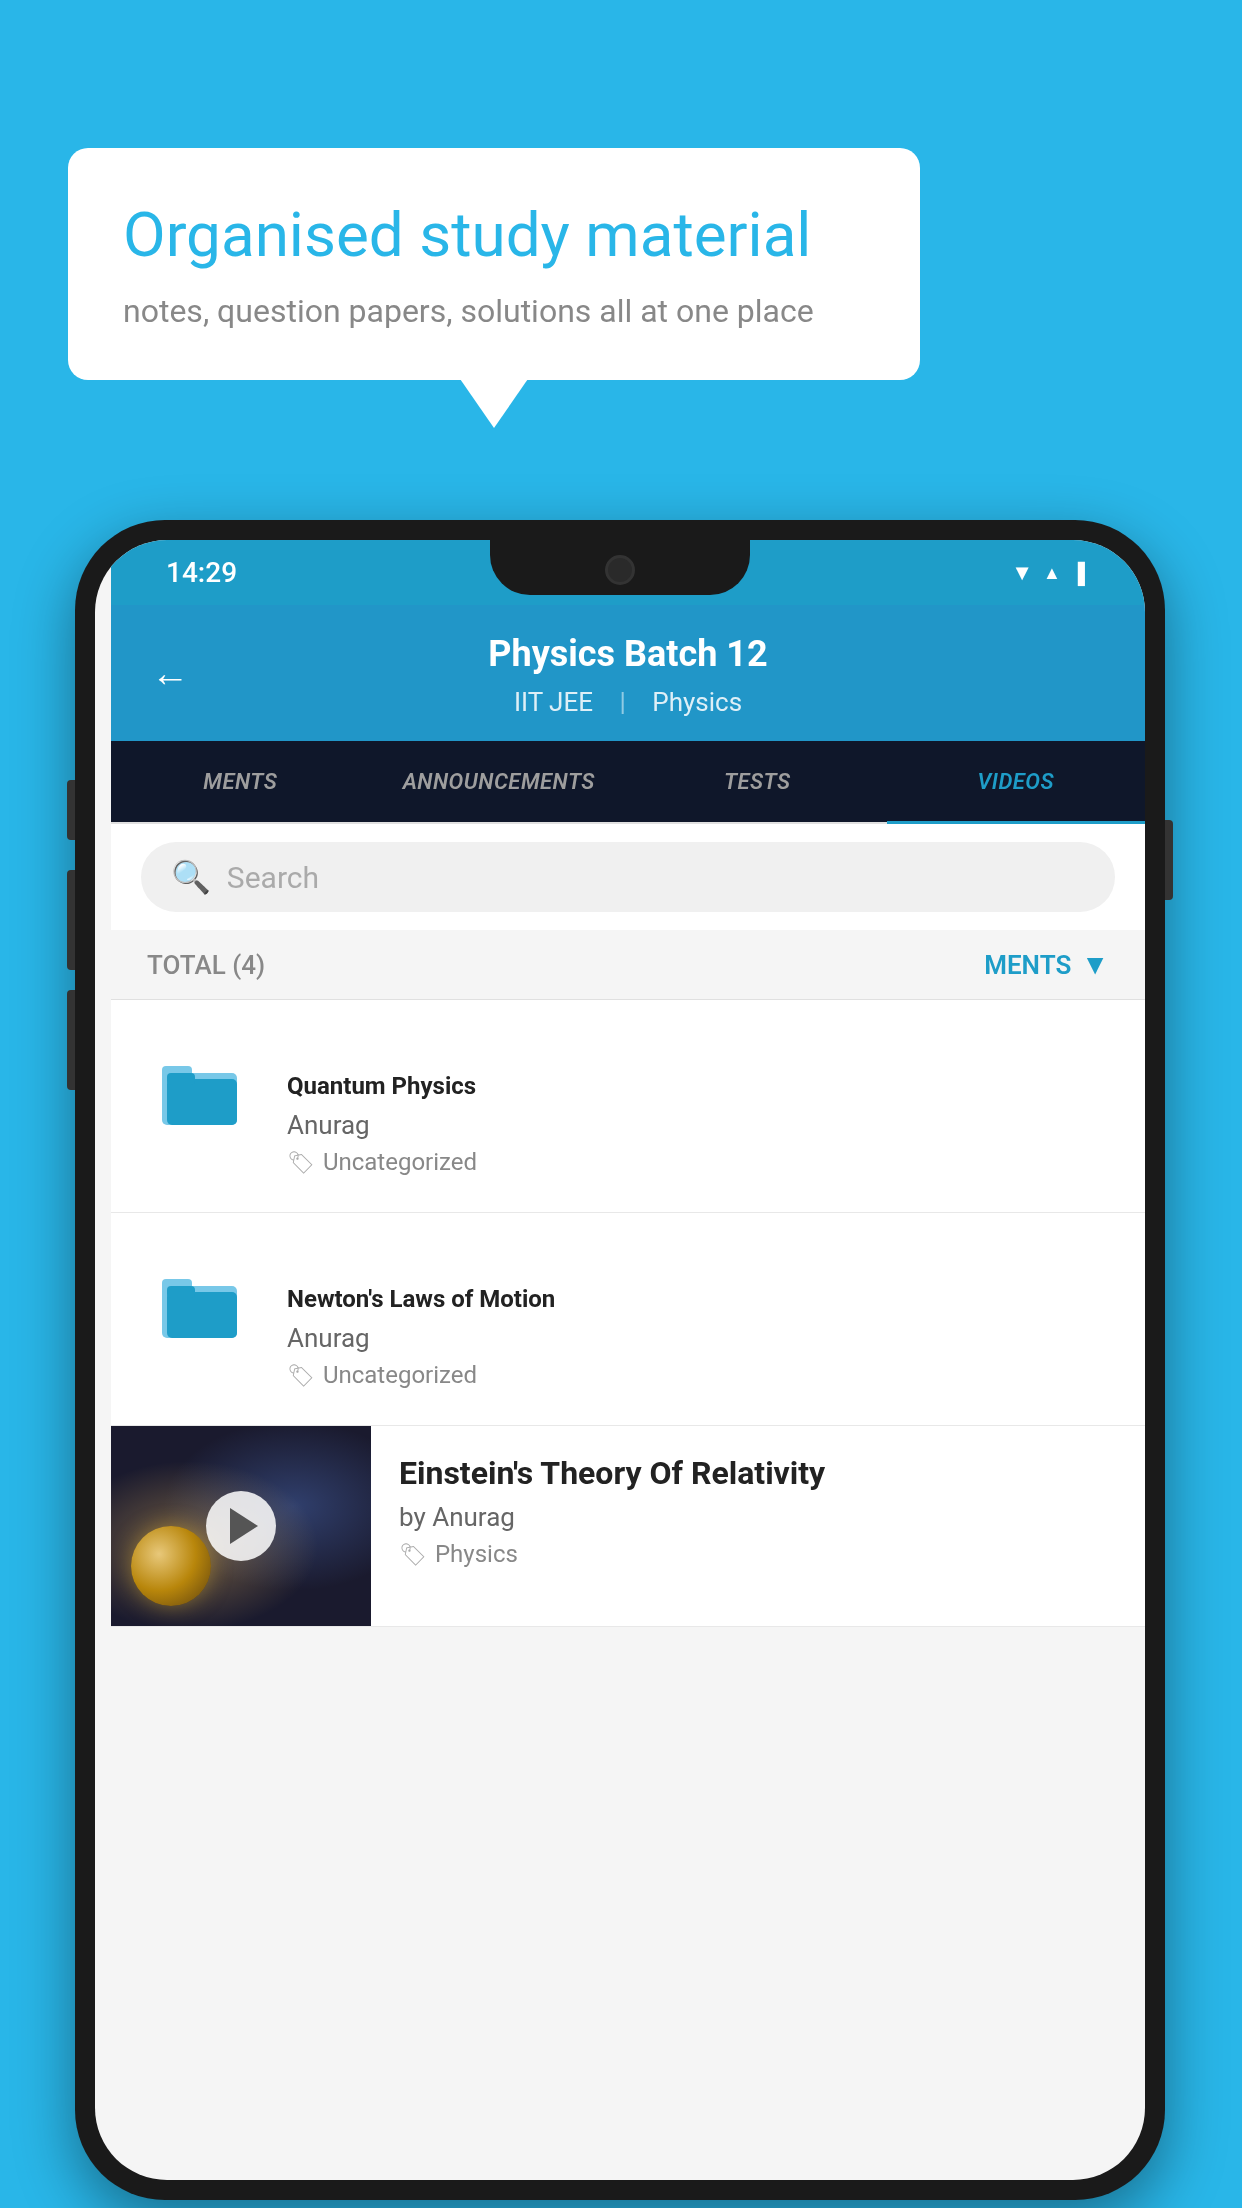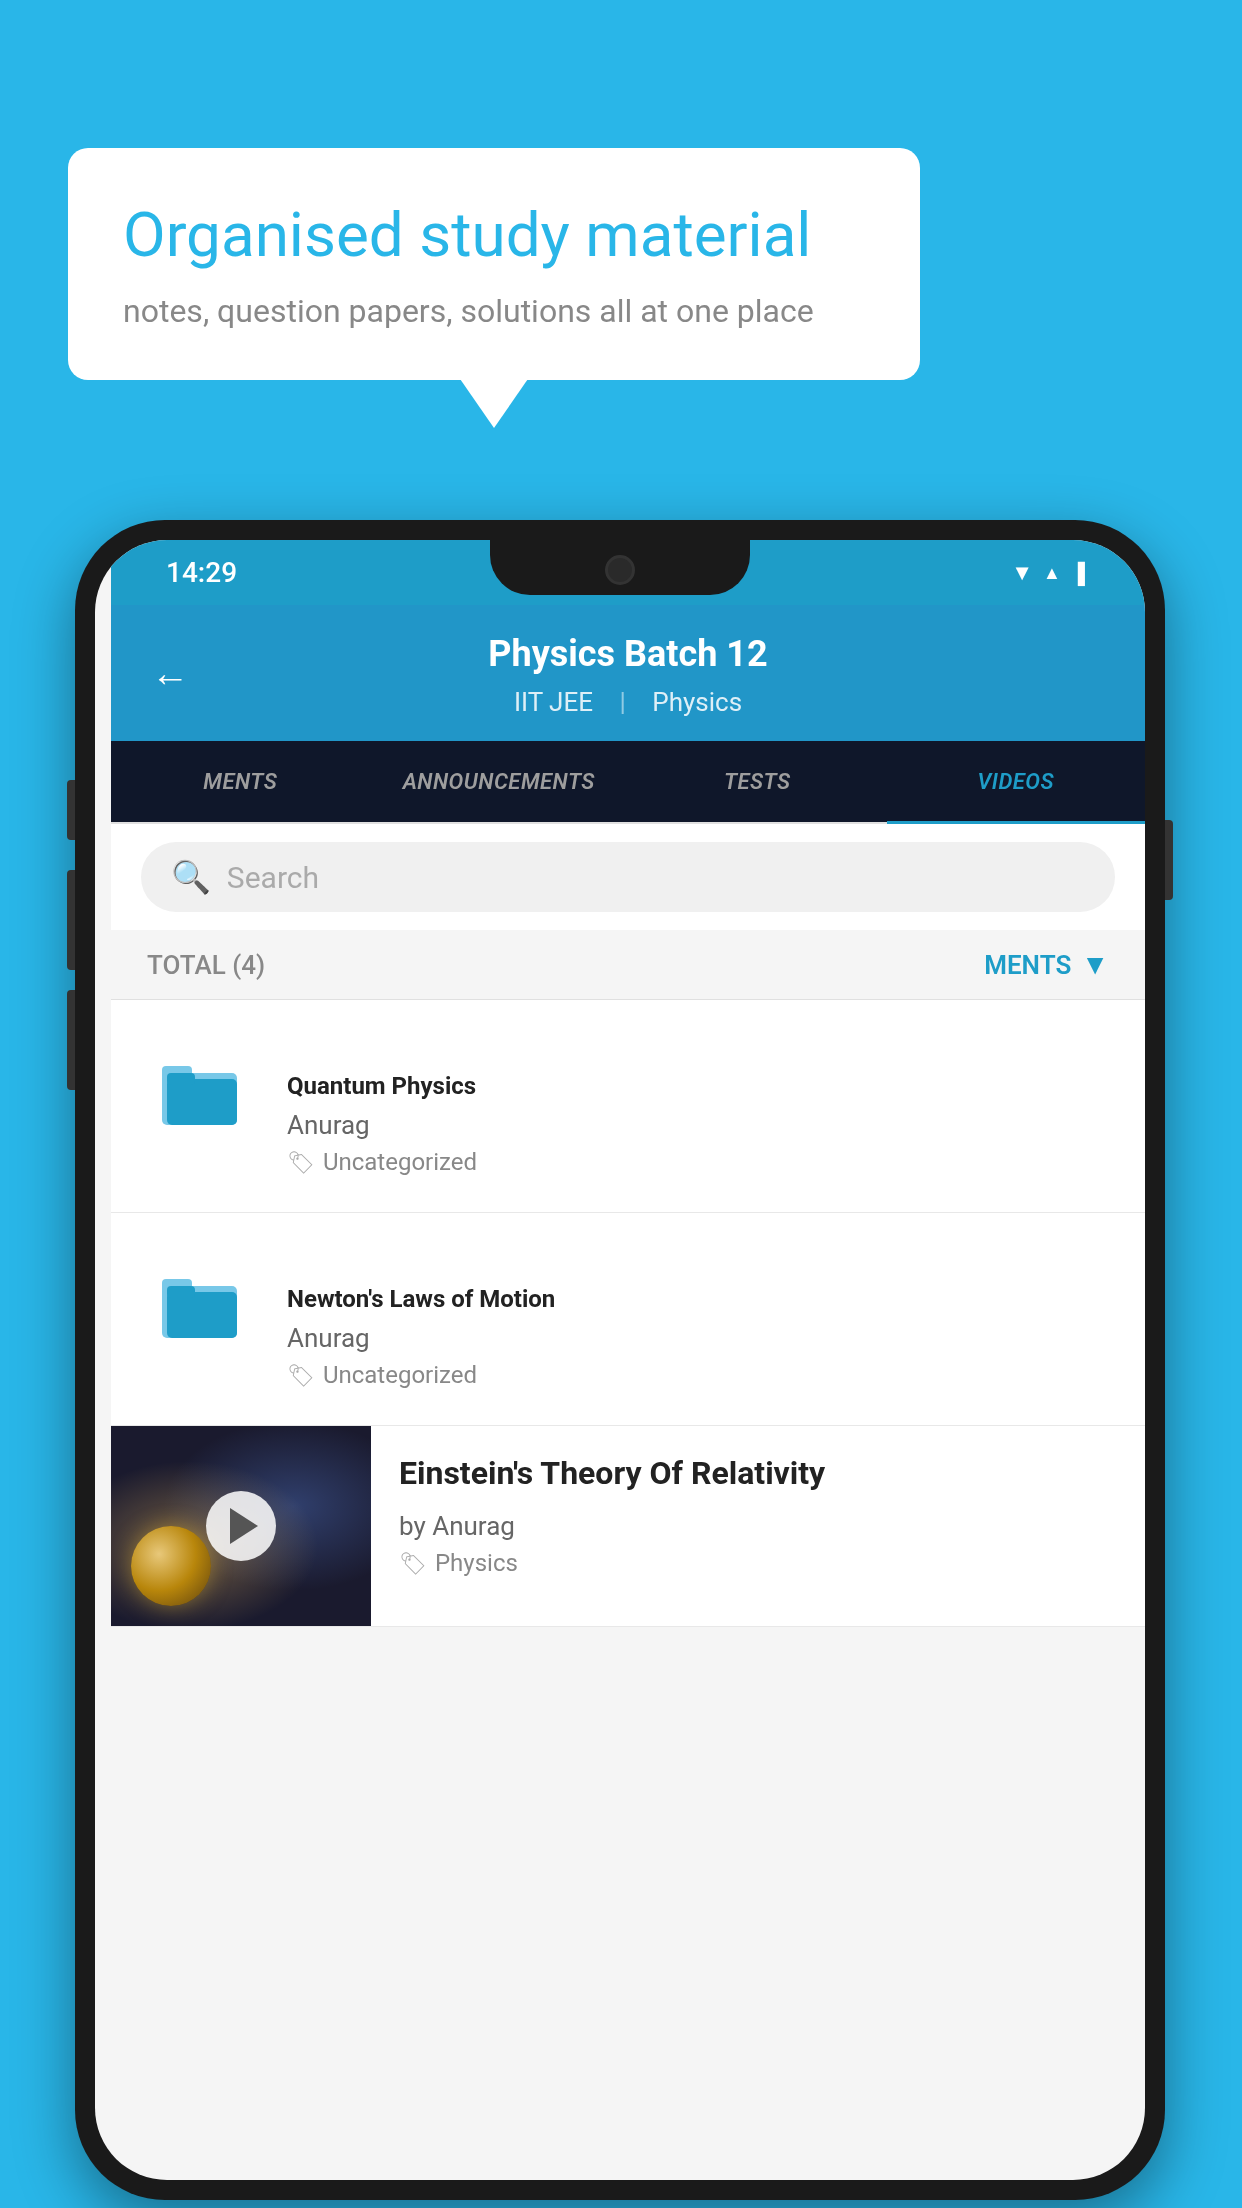--- a/index.html
+++ b/index.html
@@ -386,21 +386,21 @@
 
     .thumb-info {
       flex: 1;
       padding: 28px 28px;
     }
 
     .thumb-title {
       font-size: 32px;
       font-weight: 700;
       color: #222;
-      margin-bottom: 19px;
+      margin-bottom: 10px;
     }
 
     .thumb-author {
       font-size: 26px;
       color: #666;
       margin-bottom: 8px;
     }
 
     .thumb-tag {
       font-size: 24px;

